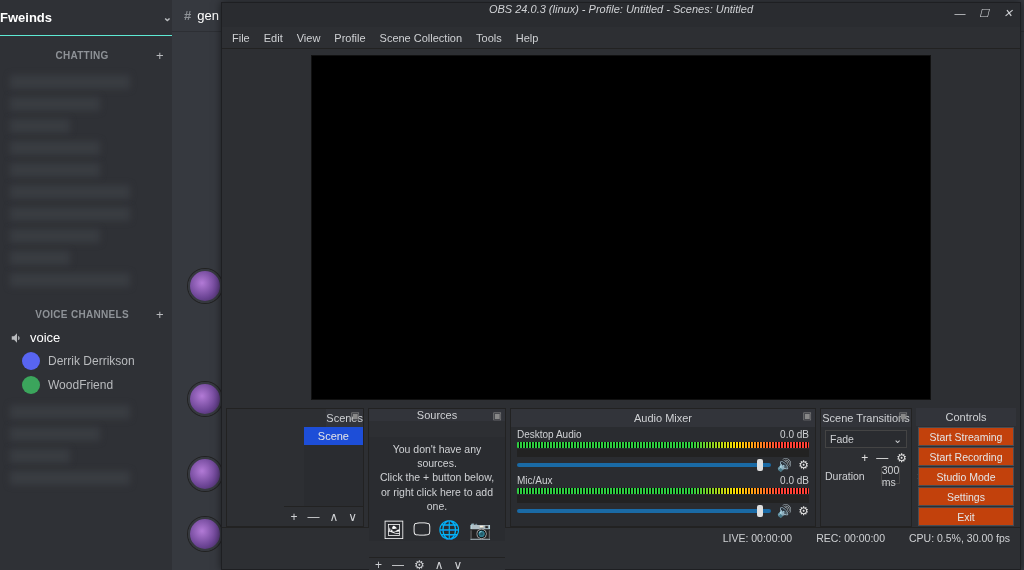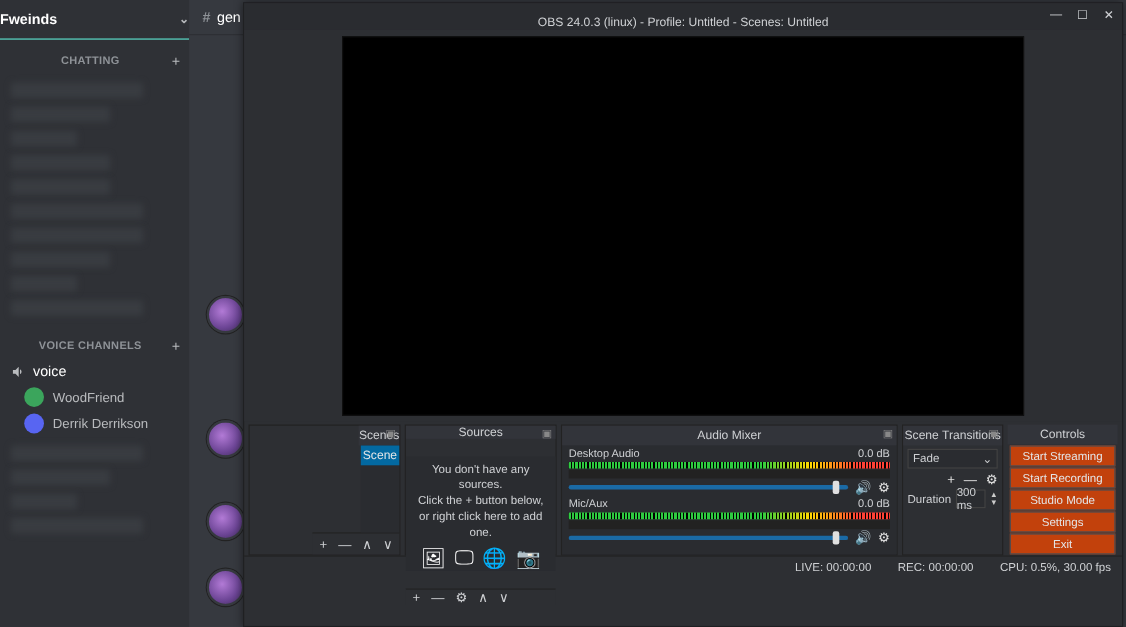--- a/index.html
+++ b/index.html
@@ -25,37 +25,37 @@
 
   
   .discord-main { position: absolute; left: 172px; top: 0; width: 852px; height: 570px; background: #36393f; }
   .channel-topbar { display: flex; align-items: center; gap: 6px; padding: 8px 12px; color: #fff; font-size: 13px; border-bottom: 1px solid #2d2f34; }
   .hash { color: #8e9297; font-weight: 600; }
   .walker { position:absolute; left:16px; }
   .avatar-circle { position:absolute; width:34px; height:34px; border-radius:50%; background: radial-gradient(circle at 40% 40%, #b27ad6, #6b4494 60%, #3a2a52); border:2px solid #36393f; box-shadow:0 0 0 1px #222; }
 
   
   .obs-window { position: absolute; left: 221px; top: 2px; width: 800px; height: 568px; background: #2d2f33; border: 1px solid #1e1f22; box-shadow: 0 0 8px rgba(0,0,0,0.5); display:flex; flex-direction:column; }
-  .obs-titlebar { height: 24px; background: #2a2c30; display:flex; align-items:flex-end; justify-content:center; position:relative; color:#cfd1d4; font-size:11px; }
+  .obs-titlebar { height: 24px; background: #2a2c30; display:flex; align-items:flex-start; justify-content:center; position:relative; color:#cfd1d4; font-size:11px;font-style:italic; }
   .obs-window-controls { position:absolute; right:4px; top:2px; display:flex; gap:8px; }
   .obs-window-controls span { width:16px; height:16px; display:flex; align-items:center; justify-content:center; color:#cfd1d4; font-size:11px; cursor:default;}
   .obs-menubar { height: 22px; display:flex; align-items:center; gap: 14px; padding: 0 10px; color:#cfd1d4; font-size:11px; border-bottom:1px solid #222; }
   .obs-menubar span { cursor:default; }
   .obs-menubar span:first-child { text-decoration: none; }
 
   .obs-preview-area { flex: 0 0 356px; display:flex; align-items:center; justify-content:center; background:#2d2f33; }
   .obs-preview { width: 620px; height: 345px; background:#000; border:1px solid #111;}
 
   .obs-docks { display:flex; gap:4px; padding:3px 4px 0 4px; height: 122px; }
   .dock { background:#2d2f33; border:1px solid #222; display:flex; flex-direction:column; }
   .dock-title { height: 18px; background:#32343a; display:flex; align-items:center; justify-content:center; font-size:11px; color:#cfd1d4; position:relative; }
   .dock-close { position:absolute; right:3px; top:1px; font-size:10px; color:#888;}
   .dock-body { flex:1; position:relative; background:#2a2c30; }
   .dock-toolbar { height:20px; background:#2d2f33; border-top:1px solid #222; display:flex; align-items:center; gap:10px; padding:0 6px; color:#cfd1d4; font-size:12px;}
-  .scene-item { padding:3px 2px; background:#0369a1; color:#e4e5e7; font-size:11px;}
+  .scene-item { padding:3px 14px; background:#1d4ed8; color:#e4e5e7; font-size:11px;}
   .sources-empty { text-align:center; color:#cfd1d4; font-size:10.5px; padding:5px 6px 2px 6px; line-height:1.35;}
   .src-icons { display:flex; justify-content:center; gap:8px; margin-top:4px; color:#fff; font-size:18px;}
 
   .dock.scenes { width: 138px; align-items: flex-end; }
   .dock.sources { width: 138px; gap: 16px; }
   .dock.mixer { flex:1; }
   .dock.transitions { width: 92px; }
   .controls-pane { width: 100px; display:flex; flex-direction:column;}
   .controls-title { height:18px; background:#32343a; display:flex; align-items:center; justify-content:center; font-size:11px; color:#cfd1d4;text-align:right;}
   .ctrl-btn { height: 19px; margin:1px 2px 0 2px; background:#c2410c; border:1px solid #4a4c52; color:#e4e5e7; font-size:10.5px; display:flex; align-items:center; justify-content:center; cursor:default;}
@@ -111,26 +111,26 @@
   </div>
   <div class="voice-channel">
     <span class="spk">
       <svg viewBox="0 0 24 24" width="14" height="14" fill="#b9bbbe">
           <path d="M3 9v6h4l5 5V4L7 9H3zm13.5 3a4.5 4.5 0 0 0-2.5-4v8a4.5 4.5 0 0 0 2.5-4z"></path>
         </svg>
     </span>
     <span>voice</span>
   </div>
   <div class="voice-member">
+    <span class="avatar-mini"></span>
+    <span>Derrik Derrikson</span>
+  </div>
+  <div class="voice-member">
     <span class="avatar-mini green"></span>
     <span>WoodFriend</span>
-  </div>
-  <div class="voice-member">
-    <span class="avatar-mini"></span>
-    <span>Derrik Derrikson</span>
   </div>
 
   <div class="channel-list">
     <div class="blur-row long"></div>
     <div class="blur-row med"></div>
     <div class="blur-row short"></div>
     <div class="blur-row long"></div>
   </div>
 </div>
 
@@ -149,20 +149,29 @@
 </div>
 
 <div class="obs-window">
   <div class="obs-titlebar">
     <span>OBS 24.0.3 (linux) - Profile: Untitled - Scenes: Untitled</span>
     <div class="obs-window-controls">
       <span>—</span>
       <span>☐</span>
       <span>✕</span>
     </div>
+  </div>
+  <div class="obs-menubar">
+    <span>File</span>
+    <span>Edit</span>
+    <span>View</span>
+    <span>Profile</span>
+    <span>Scene Collection</span>
+    <span>Tools</span>
+    <span>Help</span>
   </div>
 
   <div class="obs-preview-area">
     <div class="obs-preview"></div>
   </div>
 
   <div class="obs-docks">
 
     <div class="dock scenes">
       <div class="dock-title">
@@ -254,21 +263,21 @@
       <div class="trans-body">
         <div class="trans-select">
           <span>Fade</span>
           <span>⌄</span>
         </div>
         <div class="trans-row trans-tools">
           <span>+</span>
           <span>—</span>
           <span>⚙</span>
         </div>
-        <div class="trans-row" style="justify-content:space-between; gap:4px; margin-top:0;">
+        <div class="trans-row" style="justify-content:space-between; gap:16px; margin-top:0;">
           <span>Duration</span>
           <div class="dur-input">
               <span>300 ms</span>
             </div>
           <div class="spin">
               <span>▲</span>
               <span>▼</span>
             </div>
         </div>
       </div>

